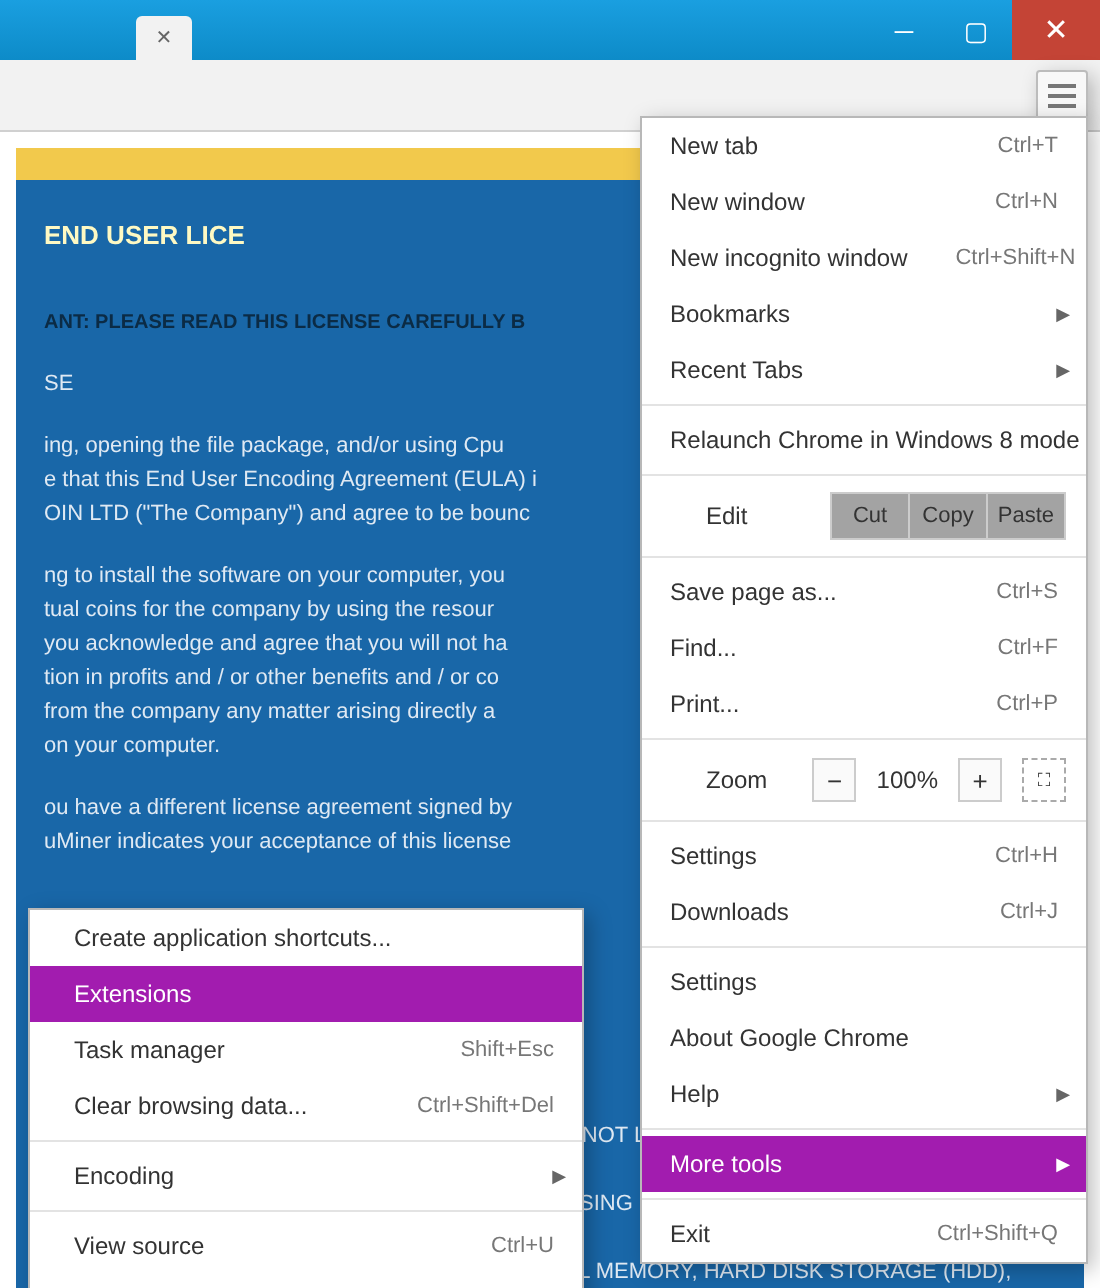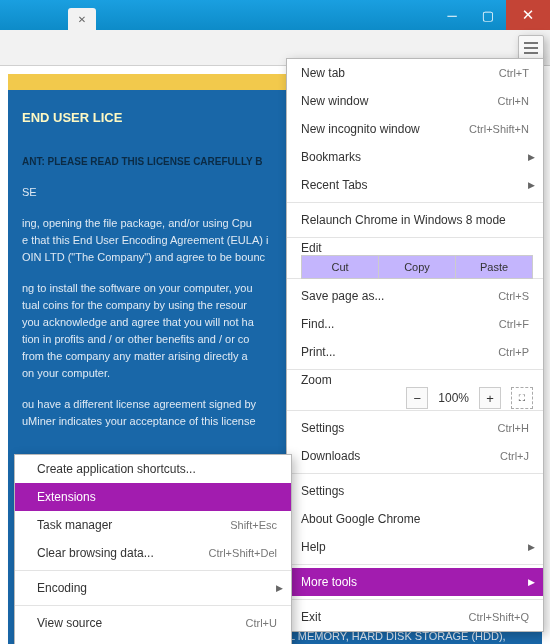--- a/index.html
+++ b/index.html
@@ -28,25 +28,25 @@
 .blue-page p { margin-bottom: 14px; }
 
 .menu { position: absolute; background: #fff; border: 1px solid #b8b8b8; box-shadow: 3px 3px 10px rgba(0,0,0,.25); font-size: 12px; color: #333; }
 .menu .row { height: 28px; display: flex; align-items: center; padding: 0 14px; position: relative; white-space: nowrap; }
 .menu .sep { height: 1px; background: #e3e3e3; margin: 3px 0; }
 .menu .shortcut { margin-left: auto; color: #777; font-size: 11px; padding-left: 24px; }
 .menu .arrow { position: absolute; right: 8px; color: #666; font-size: 9px; }
 .menu .row.hl { background: #a21caf; color: #fff; }
 .menu .row.hl .shortcut, .menu .row.hl .arrow { color: #fff; }
 
-.main-menu { top: 58px; right: 6px; width: 258px; }
-.group-row { height: 34px; display: flex; padding-left: 14px; flex-direction: column; }
+.main-menu { top: 58px; right: 6px; width: 224px; }
+.group-row { height: 34px; display: flex; align-items: center; padding-left: 32px; }
 .group-row .lbl { width: 62px; }
 .btn3 { display: flex; flex: 1; margin-right: 10px; }
-.btn3 div { flex: 1; height: 24px; border: 1px solid #ccc; display: flex; align-items: center; justify-content: center; font-size: 11px; background: #c4b5fd; }
+.btn3 div { flex: 1; height: 24px; border: 1px solid #ccc; display: flex; align-items: center; justify-content: center; font-size: 11px; background: #a3a3a3; }
 .btn3 div + div { border-left: none; }
 .zoom-ctrl { display: flex; align-items: center; gap: 10px; margin-left: auto; margin-right: 10px; }
 .zb { width: 22px; height: 22px; border: 1px solid #ccc; display: flex; align-items: center; justify-content: center; font-size: 13px; background: #fafafa; }
 .fs { width: 22px; height: 22px; border: 1px dashed #aaa; display: flex; align-items: center; justify-content: center; font-size: 9px; }
 
 .sub-menu { top: 454px; left: 14px; width: 278px; }
 .sub-menu .row { padding-left: 22px; }
 </style>
 </head>
 <body>

